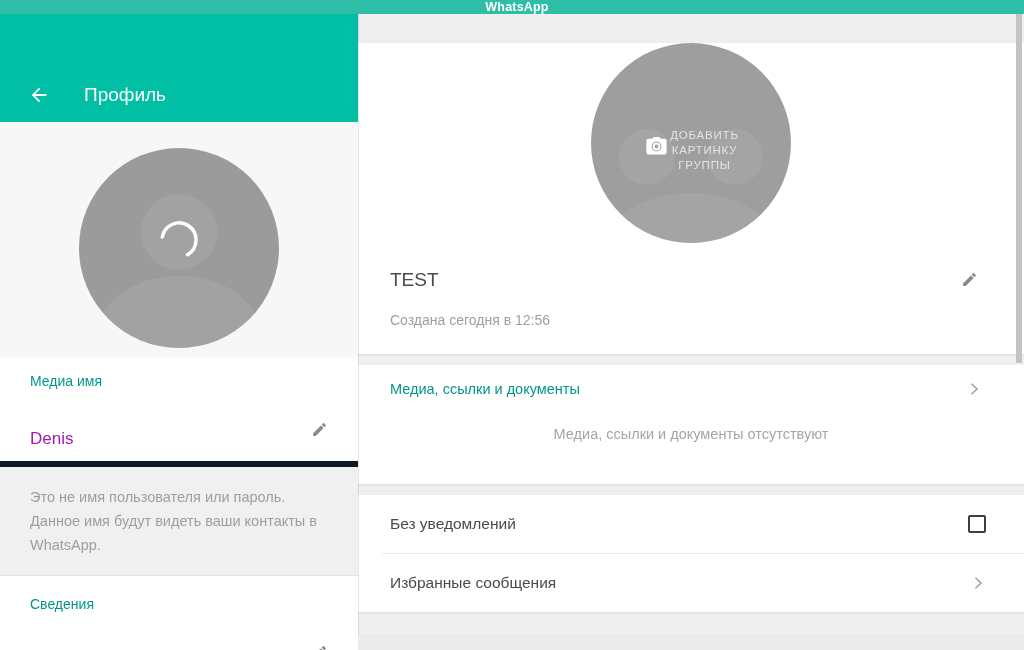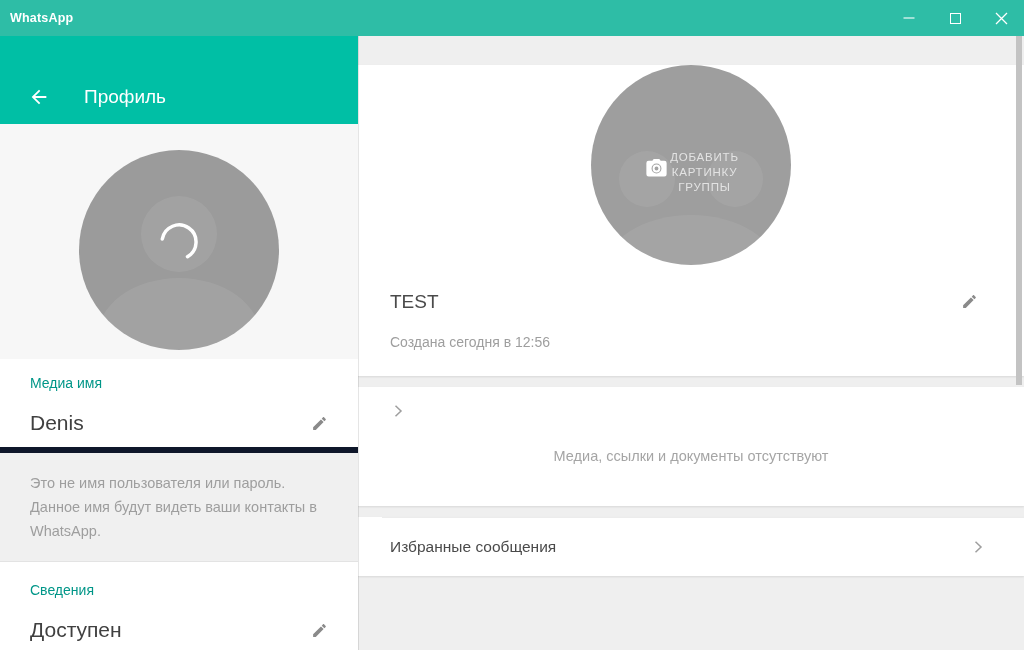--- a/index.html
+++ b/index.html
@@ -5,54 +5,54 @@
   * { margin:0; padding:0; box-sizing:border-box; }
   html,body { width:1024px; height:650px; overflow:hidden; }
   body {
     font-family:"Liberation Sans","DejaVu Sans",sans-serif;
     background:#eaeaea; position:relative;
     -webkit-font-smoothing:antialiased;
   }
 
   
   .titlebar {
-    height:36px; background:#2ebda6; display:flex; align-items:center; color:#fff;
+    height:14px; background:#2ebda6; display:flex; align-items:center; color:#fff;flex-direction:column;
   }
   .app-title { padding-left:10px; font-size:12.5px; font-weight:bold; letter-spacing:.2px; }
   .win-controls { margin-left:auto; display:flex; height:100%; }
   .win-btn { width:46px; height:100%; display:flex; align-items:center; justify-content:center; cursor:default; }
   .max-box { width:11px; height:11px; border:1.2px solid #fff; }
 
   
   .main { display:flex; height:621px; }
 
   
   .left {
     width:358px; flex:none; background:#fff; display:flex; flex-direction:column;
     box-shadow:1px 0 0 rgba(0,0,0,.10); position:relative; z-index:2;
   }
   .lp-header {
-    height:88px; background:#00bfa5; color:#fff; flex:none;
+    height:108px; background:#00bfa5; color:#fff; flex:none;
     display:flex; align-items:flex-end; padding:0 0 16px 28px;
   }
   .lp-title { font-size:19px; font-weight:500; margin-left:34px; }
   .lp-avatar-area { height:235px; background:#f7f7f7; flex:none; }
   .lp-avatar {
     width:200px; height:200px; border-radius:50%; background:#9b9b9b;
     margin:26px auto 0; position:relative; overflow:hidden;
   }
   .sil-head { position:absolute; left:62px; top:46px; width:76px; height:76px; border-radius:50%; background:rgba(255,255,255,.08); }
   .sil-body { position:absolute; left:18px; top:128px; width:164px; height:120px; border-radius:50%; background:rgba(255,255,255,.08); }
   .spinner { position:absolute; left:78px; top:70px; }
 
   .lp-section { background:#fff; padding:16px 30px 12px; flex:none; }
   .lp-section.about { padding-top:20px; flex:1; }
   .lp-label { color:#009688; font-size:14px; margin-bottom:20px; }
   .lp-value-row { display:flex; align-items:center; justify-content:space-between; }
-  .lp-value { font-size:21px; color:#404040; }
+  .lp-value { font-size:17px; color:#a21caf;margin-top:20px; }
 
   .lp-note {
     background:#f0f0f0; border-top:6px solid #0f172a; border-bottom:1px solid #e3e3e3;
     padding:18px 30px; font-size:14.5px; line-height:24px; color:#9e9e9e; flex:none;
   }
 
   
   .right { flex:1; display:flex; flex-direction:column; background:#efefef; min-width:0; }
   .rp-header {
     height:59px; flex:none; background:#ededed; display:flex; align-items:center;
@@ -200,30 +200,35 @@
                 <path fill="#8a8a8a" d="M3 17.25V21h3.75L17.81 9.94l-3.75-3.75L3 17.25zM20.71 7.04c.39-.39.39-1.02 0-1.41l-2.34-2.34c-.39-.39-1.02-.39-1.41 0l-1.83 1.83 3.75 3.75 1.83-1.83z"></path>
               </svg>
           </span>
         </div>
       </div>
 
       <div class="spacer"></div>
 
       <div class="card card-media">
         <div class="media-row">
+          <span class="media-label">Медиа, ссылки и документы</span>
           <svg width="16" height="16" viewBox="0 0 16 16">
               <path d="M5.5 2.8 L11 8 L5.5 13.2" fill="none" stroke="#9e9e9e" stroke-width="1.5"></path>
             </svg>
         </div>
         <div class="media-empty">Медиа, ссылки и документы отсутствуют</div>
       </div>
 
       <div class="spacer"></div>
 
       <div class="card">
+        <div class="row">
+          <span class="row-label">Без уведомлений</span>
+          <span class="checkbox"></span>
+        </div>
         <div class="divider"></div>
         <div class="row">
           <span class="row-label">Избранные сообщения</span>
           <svg width="16" height="16" viewBox="0 0 16 16">
               <path d="M5.5 2.8 L11 8 L5.5 13.2" fill="none" stroke="#9e9e9e" stroke-width="1.5"></path>
             </svg>
         </div>
       </div>
     </div>
   </div>

